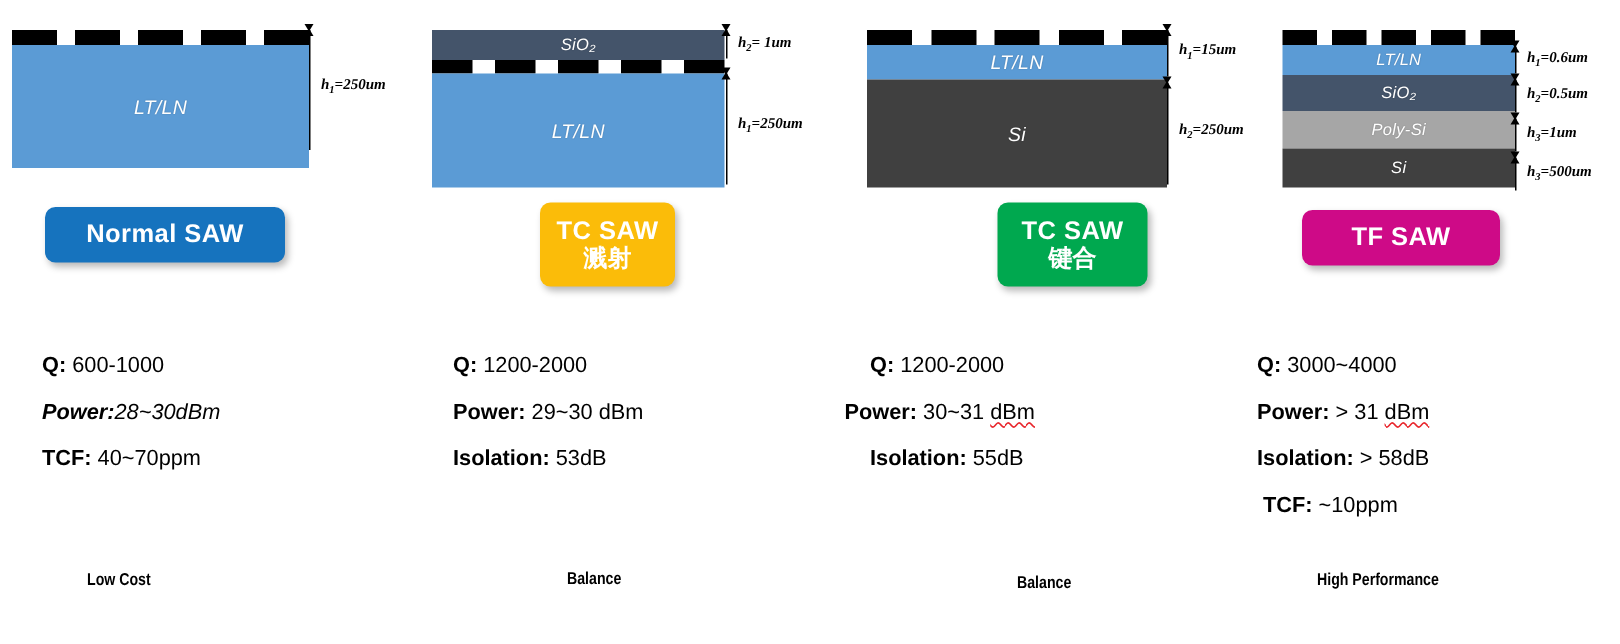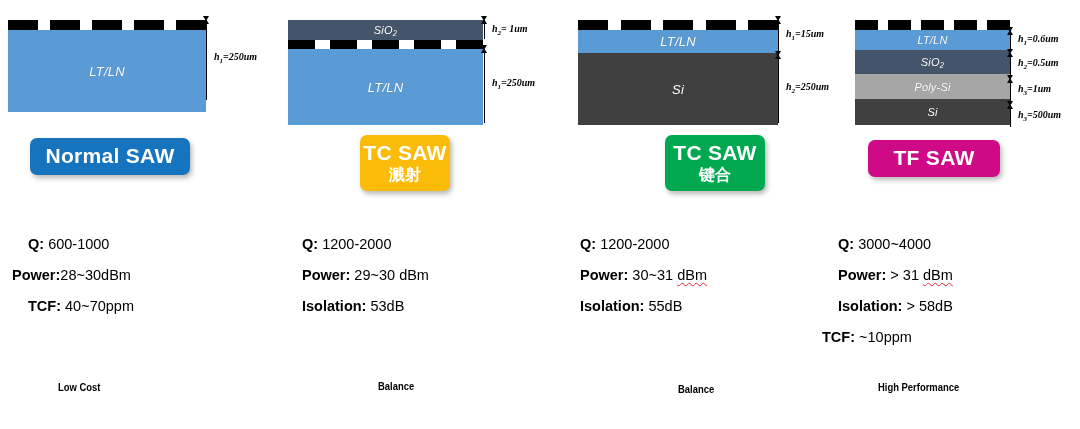--- a/index.html
+++ b/index.html
@@ -48,21 +48,21 @@
   .dim .txt{position:absolute;left:8px;white-space:nowrap;
       font-family:"Liberation Serif", serif;font-weight:bold;font-style:italic;
       font-size:10px;color:#000;}
   .dim .txt sub{font-size:7px;font-style:italic;}
 
   
   .badge{position:absolute;border-radius:7px;color:#fff;font-weight:bold;
       display:flex;flex-direction:column;align-items:center;justify-content:center;
       text-align:center;line-height:1.18;
       box-shadow:2px 3px 5px rgba(0,0,0,.28);}
-  .badge .l1{font-size:21px;letter-spacing:.3px;}
+  .badge .l1{font-size:17px;letter-spacing:.3px;}
   .badge .l2{font-size:16px;}
 
   
   .specs{position:absolute;left:0;width:270px;}
   .spec{font-size:14.5px;color:#000;margin-bottom:15px;white-space:nowrap;}
   .spec b{font-weight:bold;}
   .spec .v{font-weight:normal;}
   .spell{
       text-decoration:underline;
       text-decoration-color:#e8262c;
@@ -110,21 +110,21 @@
     </div>
 
     <div class="badge" style="left:30px;top:138px;width:160px;height:37px;background:#1673BE;">
       <span class="l1">Normal SAW</span>
     </div>
 
     <div class="specs" style="top:236px;">
       <div class="spec" style="margin-left:28px;">
         <b>Q:</b><span class="v"> 600-1000</span>
       </div>
-      <div class="spec" style="margin-left:12px;">
+      <div class="spec" style="margin-left:28px;font-style:italic;">
         <b>Power:</b><span class="v">28~30dBm</span>
       </div>
       <div class="spec" style="margin-left:28px;">
         <b>TCF:</b><span class="v"> 40~70ppm</span>
       </div>
     </div>
 
     <div class="foot" style="left:58px;top:381px;">Low Cost</div>
   </div>
 
@@ -230,21 +230,21 @@
 
     <div class="badge" style="left:125px;top:135px;width:100px;height:56px;background:#00A84F;">
       <span class="l1">TC SAW</span>
       <span class="l2">键合</span>
     </div>
 
     <div class="specs" style="top:236px;">
       <div class="spec" style="margin-left:40px;">
         <b>Q:</b><span class="v">  1200-2000</span>
       </div>
-      <div class="spec" style="margin-left:40px;">
+      <div class="spec" style="margin-left:23px;">
         <b>Power:</b><span class="v"> 30~31 </span><span class="v spell">dBm</span>
       </div>
       <div class="spec" style="margin-left:40px;">
         <b>Isolation:</b><span class="v"> 55dB</span>
       </div>
     </div>
 
     <div class="foot" style="left:138px;top:383px;">Balance</div>
   </div>
 
@@ -317,21 +317,21 @@
     <div class="specs" style="top:236px;">
       <div class="spec" style="margin-left:28px;">
         <b>Q:</b><span class="v"> 3000~4000</span>
       </div>
       <div class="spec" style="margin-left:28px;">
         <b>Power:</b><span class="v"> &gt; 31 </span><span class="v spell">dBm</span>
       </div>
       <div class="spec" style="margin-left:28px;">
         <b>Isolation:</b><span class="v">  &gt; 58dB</span>
       </div>
-      <div class="spec" style="margin-left:12px;">
+      <div class="spec" style="margin-left:32px;">
         <b>TCF:</b><span class="v"> ~10ppm</span>
       </div>
     </div>
 
     <div class="foot" style="left:68px;top:381px;">High Performance</div>
   </div>
 
 </div>
 
 </body></html>

